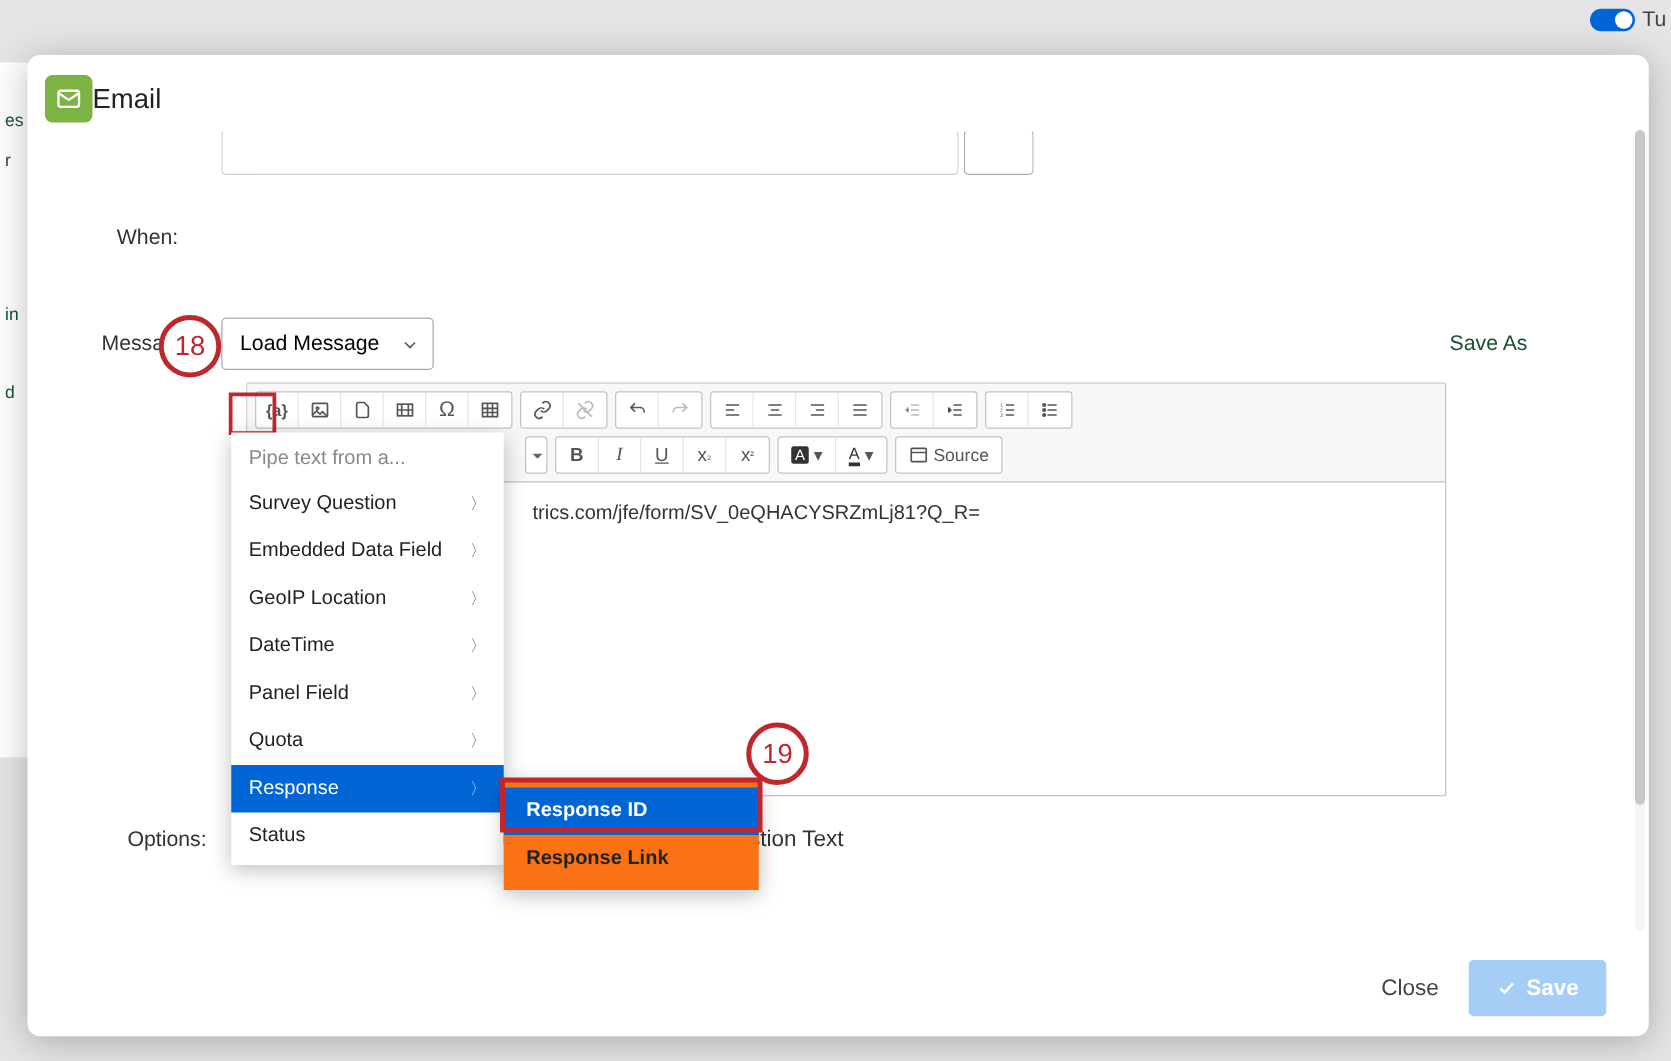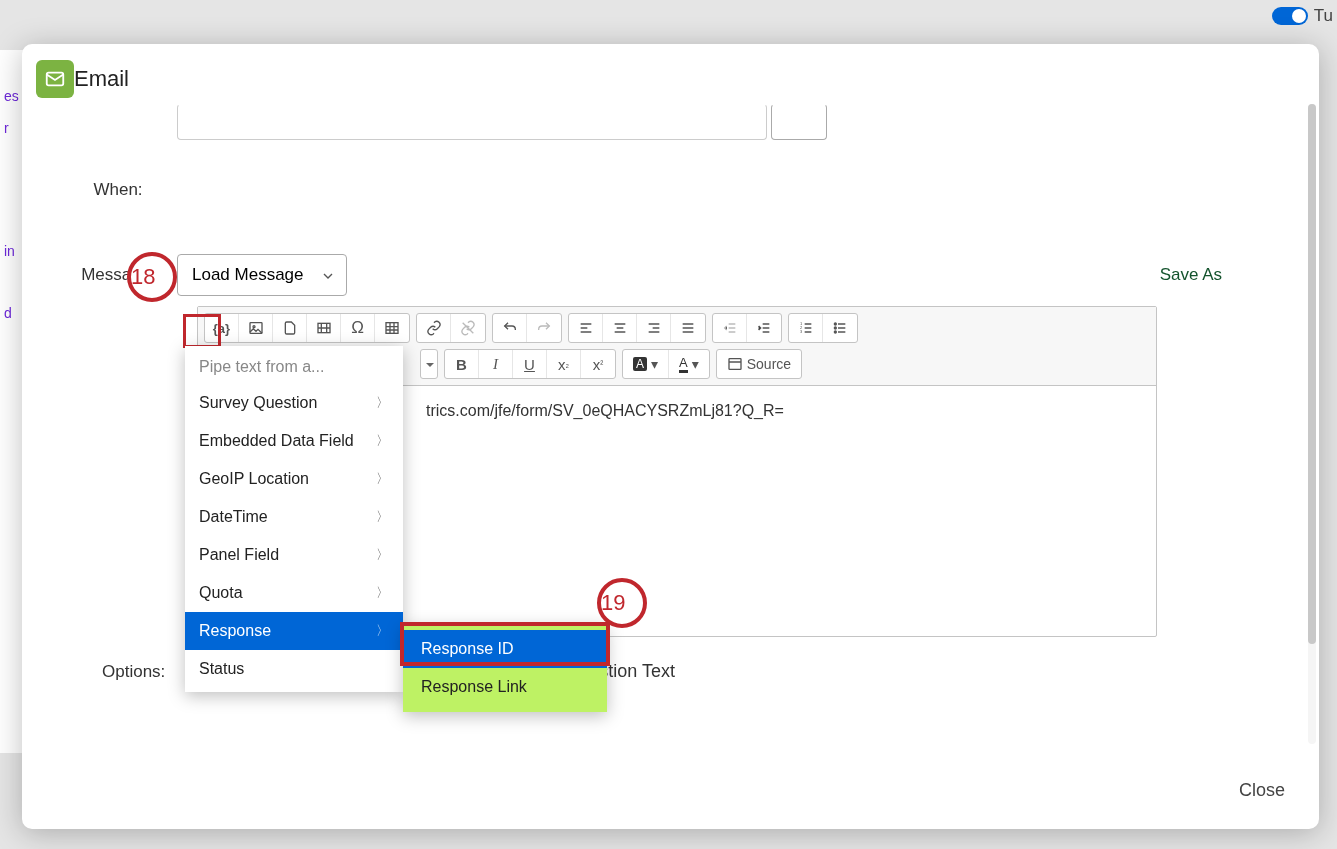--- a/index.html
+++ b/index.html
@@ -3,21 +3,21 @@
 <meta charset="utf-8">
 <style>
 * { box-sizing: border-box; margin: 0; padding: 0; font-family: -apple-system, BlinkMacSystemFont, "Segoe UI", Helvetica, Arial, sans-serif; }
 html, body { width: 1337px; height: 849px; overflow: hidden; }
 body { background: #e5e5e5; position: relative; }
 
 .bg-toggle { position: absolute; top: 6px; right: 4px; display: flex; align-items: center; gap: 6px; color: #444; font-size: 17px;}
 .toggle-track { width: 36px; height: 18px; background: #0066d6; border-radius: 10px; position: relative; }
 .toggle-thumb { width: 14px; height: 14px; background: #fff; border-radius: 50%; position: absolute; top: 2px; right: 2px; }
 
-.bg-sidebar { position: absolute; left: 0; top: 50px; width: 26px; height: 703px; background: #fff; border-right: 1px solid #ddd; font-size: 14px; color: #6d28d9; }
+.bg-sidebar { position: absolute; left: 0; top: 50px; width: 26px; height: 556px; background: #fff; border-right: 1px solid #ddd; font-size: 14px; color: #14532d; }
 .bg-sidebar div { padding: 8px 4px; white-space: nowrap; overflow: hidden; }
 
 .modal { position: absolute; left: 22px; top: 44px; width: 1297px; height: 785px; background: #fff; border-radius: 10px; box-shadow: 0 4px 30px rgba(0,0,0,0.25); overflow: hidden; }
 
 .modal-header { display: flex; align-items: center; padding: 16px 20px 10px 14px; }
 .email-badge { width: 38px; height: 38px; background: #7cb342; border-radius: 6px; display:flex; align-items:center; justify-content:center;}
 .email-badge svg { stroke: #fff; }
 .modal-title { font-size: 22px; color: #222; }
 
 .modal-body { position: relative; padding: 0 45px 0 55px; height: 640px; }
@@ -65,27 +65,27 @@
 .btn-save { background:#a6cdf5; color:#fff; font-size:18px; font-weight:600; padding: 12px 22px; border-radius:4px; display:inline-flex; align-items:center; gap:8px;}
 
 
 .menu1 { position:absolute; left: 185px; top: 346px; width: 218px; background:#fff; box-shadow: 0 4px 16px rgba(0,0,0,0.25); z-index: 20; padding-bottom: 4px;}
 .menu1-head { padding: 12px 14px 8px; color:#888; font-size: 16px;}
 .menu1-item { padding: 10px 14px; font-size: 16px; color:#222; display:flex; justify-content:space-between; align-items:center; cursor:pointer;}
 .menu1-item.selected { background:#0066d6; color:#fff; }
 .menu1-item .chev { color: inherit; opacity:0.7; font-size:13px;}
 .menu1-item:not(.has-sub) .chev { display:none; }
 
-.menu2 { position:absolute; left: 403px; top: 624px; width: 204px; background:#bef264; box-shadow: 0 4px 16px rgba(0,0,0,0.25); z-index: 21; padding: 6px 0;}
+.menu2 { position:absolute; left: 403px; top: 624px; width: 204px; background:#f97316; box-shadow: 0 4px 16px rgba(0,0,0,0.25); z-index: 21; padding: 6px 0; font-weight: bold;}
 .menu2-item { padding: 10px 18px; font-size: 16px; color:#222; cursor:pointer;}
 .menu2-item.selected { background:#0066d6; color:#fff;}
 .menu2-highlight { position:absolute; border: 4px solid #c0272d; z-index:22; pointer-events:none;}
 
 
-.anno { position:absolute; width: 50px; height:50px; border: 4px solid #c0272d; border-radius:50%; background:#fff; display:flex; align-items:center; justify-content:flex-start; font-size:22px; color:#c0272d; font-weight:500; z-index:30;}
+.anno { position:absolute; width: 50px; height:50px; border: 4px solid #c0272d; border-radius:50%; background:#fff; display:flex; align-items:center; justify-content:center; font-size:22px; color:#c0272d; font-weight:500; z-index:30;}
 
 svg.icon { width: 16px; height: 16px; }
 </style>
 </head>
 <body>
 
 <div class="bg-toggle">
   <div class="toggle-track">
       <div class="toggle-thumb"></div>
     </div>
@@ -309,20 +309,26 @@
       </div>
       <div class="option-item">
         <span class="check"></span>
         <span>Show Full Question Text</span>
       </div>
     </div>
   </div>
 
   <div class="modal-footer">
     <span class="btn-close">Close</span>
+    <span class="btn-save">
+      <svg width="16" height="16" viewBox="0 0 24 24" fill="none" stroke="#fff" stroke-width="3">
+          <polyline points="5 13 10 18 20 7"></polyline>
+        </svg>
+      <span>Save</span>
+    </span>
   </div>
 </div>
 
 <div class="pipe-highlight" style="left:183px; top:314px; width:38px; height:34px;"></div>
 
 <div class="menu1">
   <div class="menu1-head">Pipe text from a...</div>
   <div id="menu1-items">
       <div class="menu1-item has-sub">
         <span>Survey Question</span>

